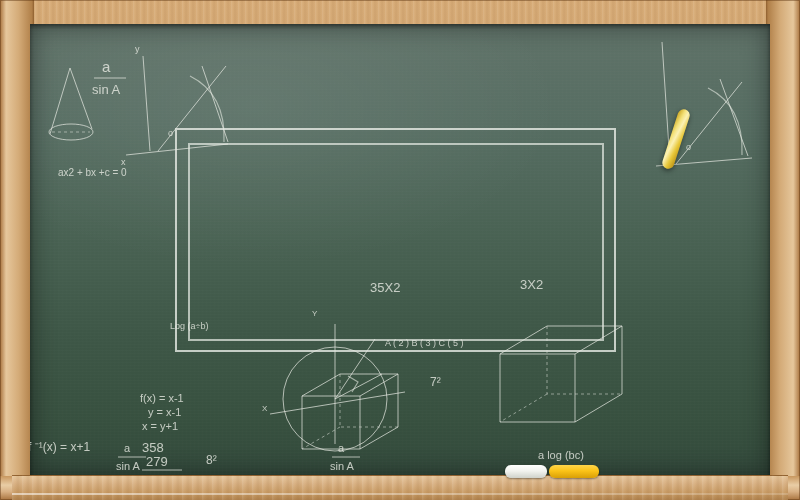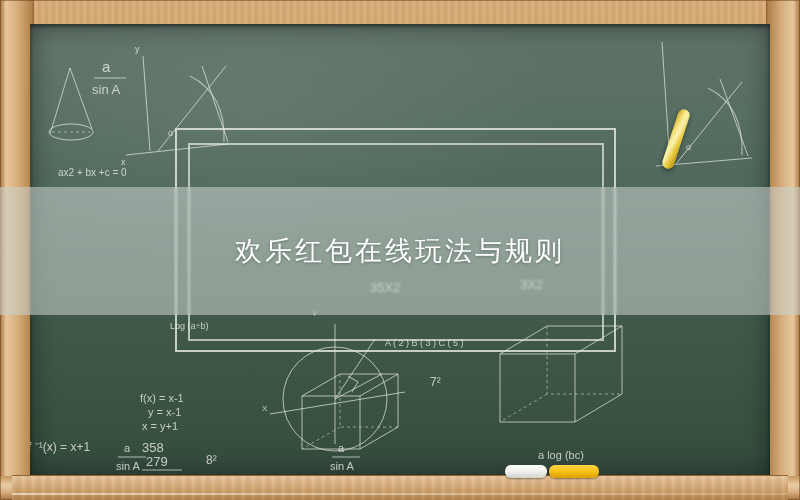--- a/index.html
+++ b/index.html
@@ -249,22 +249,19 @@
 
       <text x="112" y="428" font-size="13">358</text>
       <text x="116" y="442" font-size="13">279</text>
       <path class="thin" d="M 112 446 L 152 446"></path>
       <text x="114" y="460" font-size="13">637</text>
     </svg>
 
     <div class="gold-stick"></div>
   </div>
 
-  <div class="band">
-    <div class="band-title">欢乐红包在线玩法与规则</div>
-  </div>
 
   <div class="ledge"></div>
   <div class="ledge-shine"></div>
   <div class="chalk-white"></div>
   <div class="chalk-yellow"></div>
 
 </div>
 
 </body></html>

